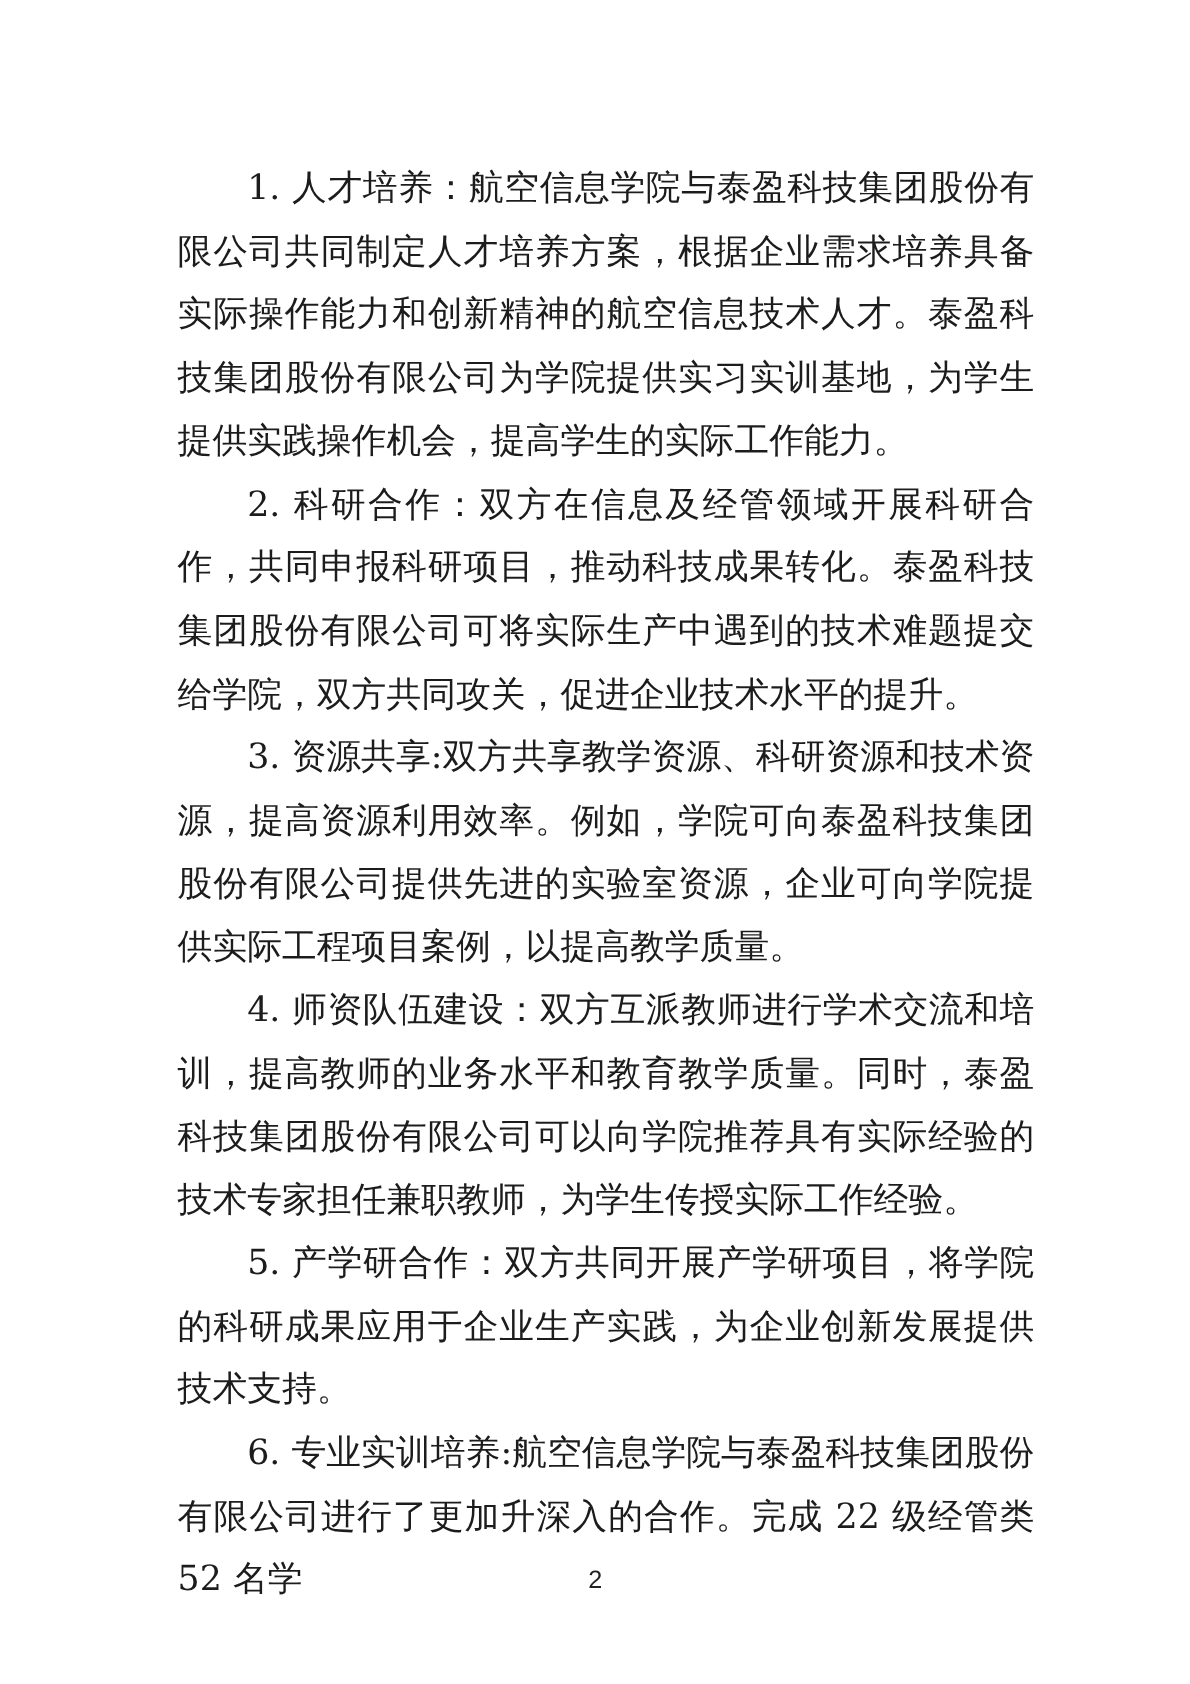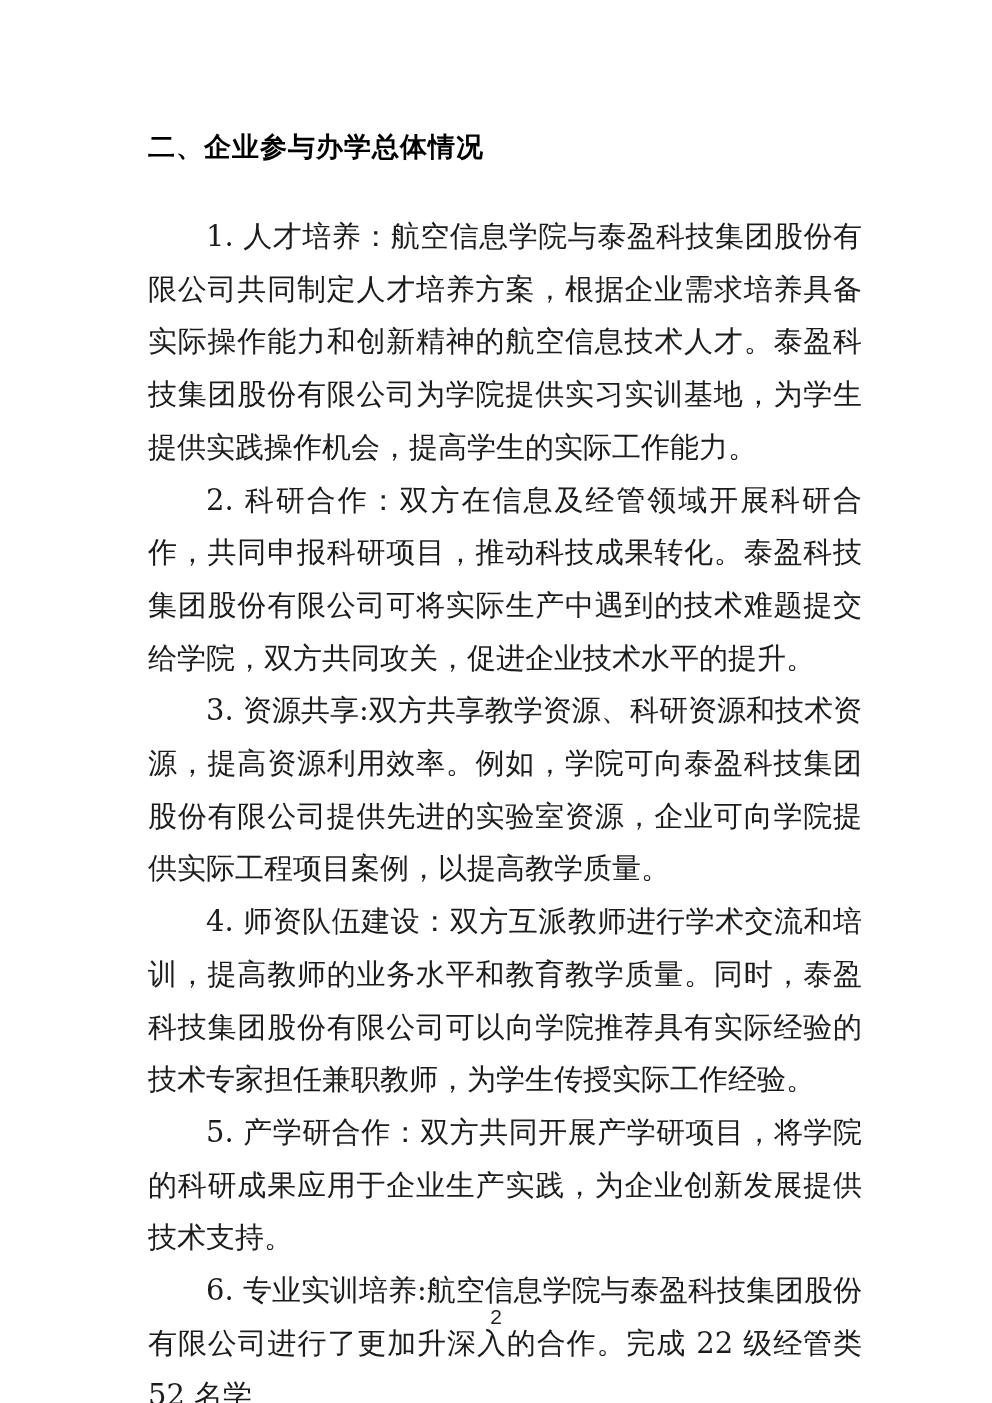--- a/index.html
+++ b/index.html
@@ -44,21 +44,20 @@
     text-align: center;
     font-family: "Liberation Sans", "DejaVu Sans", sans-serif;
     font-size: 21px;
     color: #222222;
   }
 </style>
 </head>
 <body>
 
 <div class="page">
-  <h1 class="heading">二、企业参与办学总体情况</h1>
 
   <div class="body-text">
     <p>1. 人才培养：航空信息学院与泰盈科技集团股份有限公司共同制定人才培养方案，根据企业需求培养具备实际操作能力和创新精神的航空信息技术人才。泰盈科技集团股份有限公司为学院提供实习实训基地，为学生提供实践操作机会，提高学生的实际工作能力。</p>
     <p>2. 科研合作：双方在信息及经管领域开展科研合作，共同申报科研项目，推动科技成果转化。泰盈科技集团股份有限公司可将实际生产中遇到的技术难题提交给学院，双方共同攻关，促进企业技术水平的提升。</p>
     <p>3. 资源共享:双方共享教学资源、科研资源和技术资源，提高资源利用效率。例如，学院可向泰盈科技集团股份有限公司提供先进的实验室资源，企业可向学院提供实际工程项目案例，以提高教学质量。</p>
     <p>4. 师资队伍建设：双方互派教师进行学术交流和培训，提高教师的业务水平和教育教学质量。同时，泰盈科技集团股份有限公司可以向学院推荐具有实际经验的技术专家担任兼职教师，为学生传授实际工作经验。</p>
     <p>5. 产学研合作：双方共同开展产学研项目，将学院的科研成果应用于企业生产实践，为企业创新发展提供技术支持。</p>
     <p>6. 专业实训培养:航空信息学院与泰盈科技集团股份有限公司进行了更加升深入的合作。完成 22 级经管类 52 名学</p>
   </div>
 

